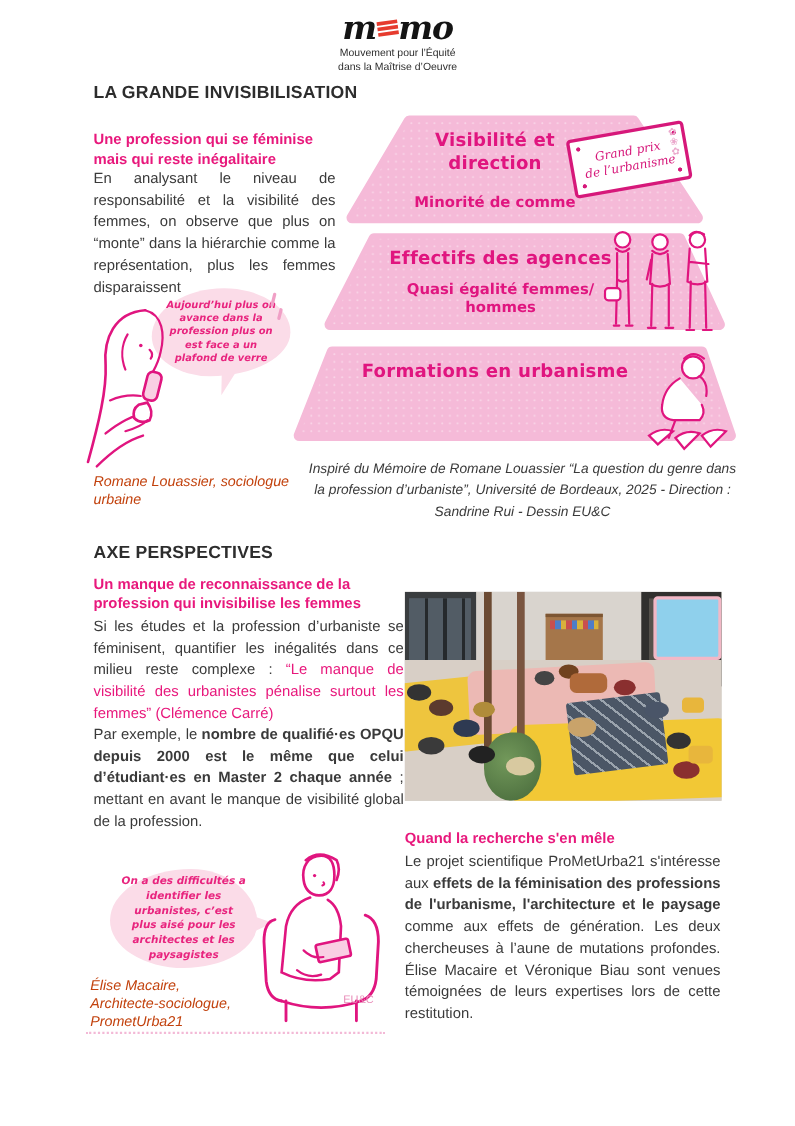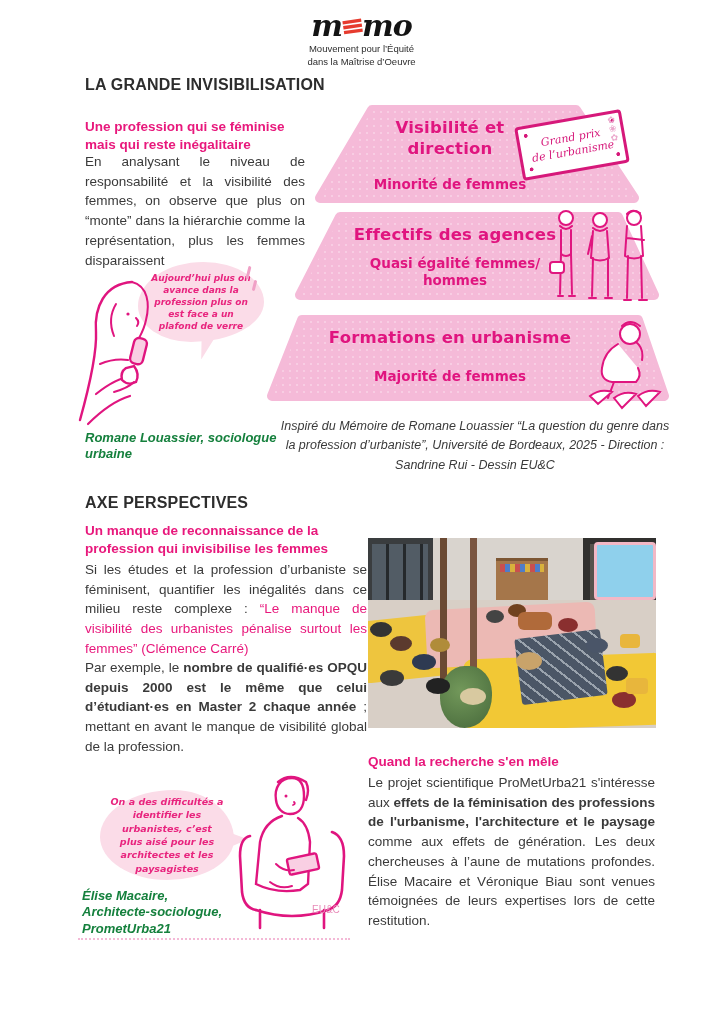--- a/index.html
+++ b/index.html
@@ -13,21 +13,21 @@
   .logo-mark{color:#e63b2e;font-style:normal;font-weight:bold;transform:rotate(-8deg);display:inline-block;margin:0 -2px;}
   .logo-tagline{font-size:9.5px;color:#2d2d2d;line-height:1.35;}
 
   
   .sec-title{font-size:16px;font-weight:bold;color:#2d2d2d;letter-spacing:.2px;}
   .pink-head{font-size:13.5px;font-weight:bold;color:#e8187c;line-height:1.32;}
   .body-text{font-size:13.5px;line-height:1.46;color:#3a3a3a;text-align:justify;}
   .pink-seg{color:#e8187c;}
   .bold-seg{font-weight:bold;}
   .citation{font-style:italic;font-size:12.5px;line-height:1.55;color:#3a3a3a;text-align:center;}
-  .caption{font-style:italic;font-weight:bold;font-size:13px;color:#15803d;line-height:1.25;}
+  .caption{font-style:italic;font-weight:normal;font-size:13px;color:#c2410c;line-height:1.25;}
 
   
   .pyr-title{font-family:"DejaVu Sans",sans-serif;font-weight:bold;font-size:16.5px;color:#e0157f;text-align:center;line-height:1.25;letter-spacing:.2px;}
   .pyr-sub{font-family:"DejaVu Sans",sans-serif;font-weight:bold;font-size:13.5px;color:#e0157f;text-align:center;line-height:1.25;}
 
   
   .award{width:108px;height:54px;background:#ffffff;border:3px solid #d6187a;border-radius:4px;
          transform:rotate(-10deg);display:flex;align-items:center;justify-content:center;
          box-sizing:border-box;
          background-image:
@@ -81,27 +81,26 @@
     <path d="M112,7 L316,7 L374,95 L60,95 Z" fill="url(#dots)"></path>
 
     <path d="M80,114 L358,114 L394,192 L40,192 Z" fill="#f5bad8" stroke="#f5bad8" stroke-width="10" stroke-linejoin="round"></path>
     <path d="M80,114 L358,114 L394,192 L40,192 Z" fill="url(#dots)"></path>
 
     <path d="M42,217 L378,217 L404,293 L12,293 Z" fill="#f5bad8" stroke="#f5bad8" stroke-width="10" stroke-linejoin="round"></path>
     <path d="M42,217 L378,217 L404,293 L12,293 Z" fill="url(#dots)"></path>
   </svg>
 
   <div class="abs pyr-title" style="left:355px;top:118px;width:190px;">Visibilité et direction</div>
-  <div class="abs pyr-sub" style="left:330px;top:176px;width:240px;">Minorité de femmes</div>
+  <div class="abs pyr-sub" style="left:330px;top:176px;width:240px;">Minorité de comme</div>
 
   <div class="abs pyr-title" style="left:330px;top:225px;width:250px;">Effectifs des agences</div>
   <div class="abs pyr-title" style="left:320px;top:328px;width:260px;">Formations en urbanisme</div>
 
   <div class="abs pyr-sub" style="left:355px;top:255px;width:200px;">Quasi égalité femmes/ hommes</div>
-  <div class="abs pyr-sub" style="left:345px;top:368px;width:210px;">Majorité de femmes</div>
 
   <div class="abs award" style="left:518px;top:118px;">
     <div class="award-text">
       <span>Grand prix</span><br>
       <span>de l’urbanisme</span>
     </div>
     <div class="award-flowers">✿<br>❀<br>✿</div>
   </div>
 
   <svg class="abs" style="left:548px;top:206px;" width="102" height="100" viewBox="0 0 102 100" fill="none" stroke="#e0157f" stroke-width="2" stroke-linecap="round">

